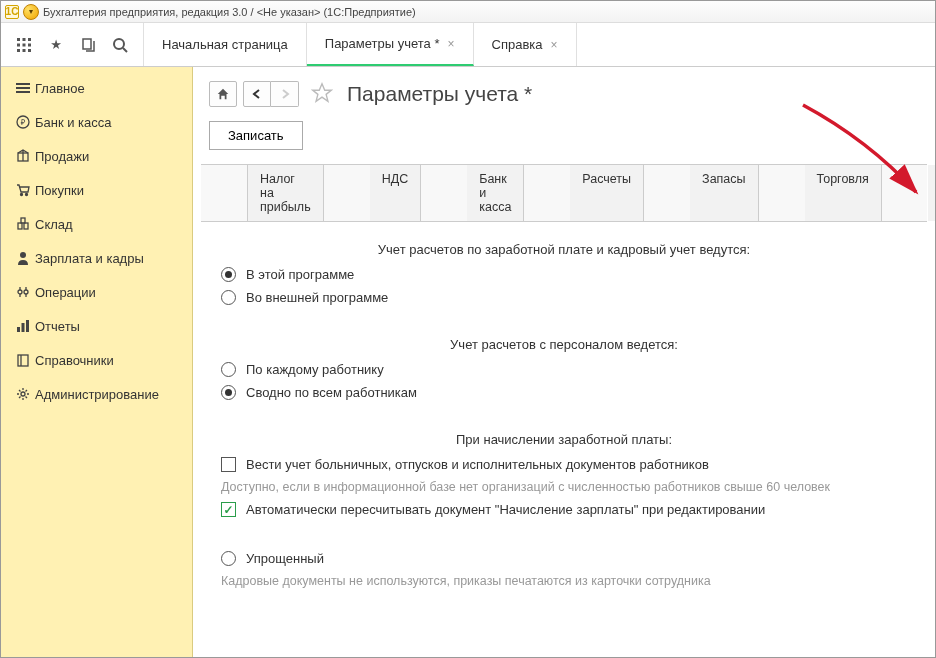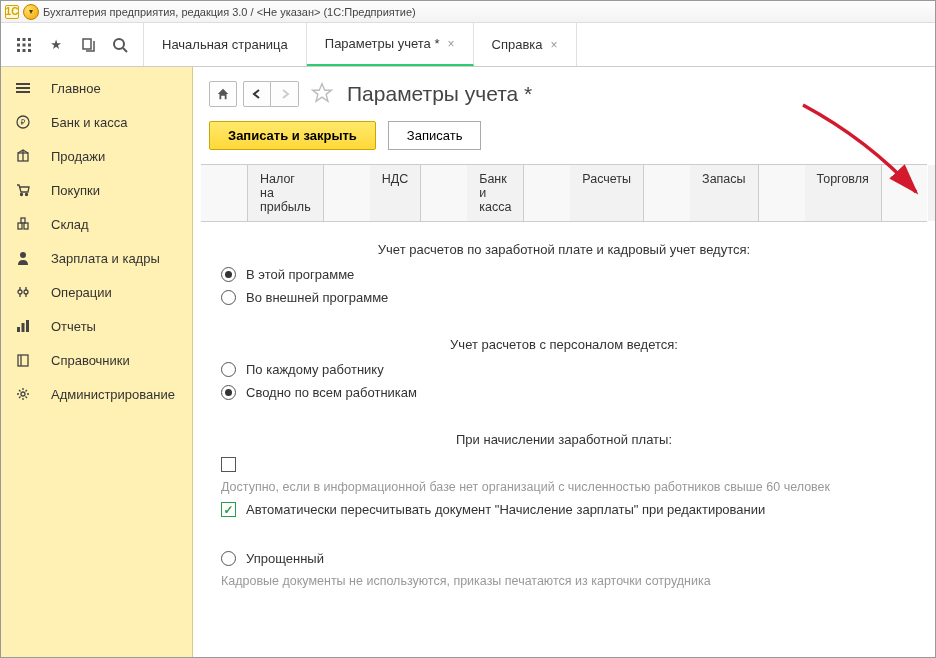--- a/index.html
+++ b/index.html
@@ -17,21 +17,21 @@
   .tabs-bar { display: flex; align-items: stretch; }
   .top-tab { display: flex; align-items: center; padding: 0 18px; border-right: 1px solid #e0e0e0; position: relative; cursor: pointer; gap: 8px; color: #333; }
   .top-tab.active { border-bottom: 2px solid #2ecc71; }
   .top-tab .close-x { font-size: 12px; color: #999; cursor: pointer; }
   
   
   .main { flex: 1; display: flex; overflow: hidden; }
   
   
   .sidebar { width: 192px; background: #fff1b3; border-right: 1px solid #dacb80; display: flex; flex-direction: column; padding-top: 4px; }
-  .side-item { display: flex; align-items: center; gap: 20px; padding: 9px 14px; cursor: pointer; color: #333; }
+  .side-item { display: flex; align-items: center; gap: 4px; padding: 9px 14px; cursor: pointer; color: #333; }
   .side-icon { width: 16px; height: 16px; display: flex; align-items: center; justify-content: center; color: #444; }
   
   
   .content { flex: 1; background: #fff; display: flex; flex-direction: column; overflow: hidden; }
   .content-header { display: flex; align-items: center; gap: 6px; padding: 14px 16px 10px; }
   .hbtn { width: 28px; height: 26px; border: 1px solid #bbb; background: #fdfdfd; display: flex; align-items: center; justify-content: center; cursor: pointer; border-radius: 2px; color: #555; }
   .hbtn-group { display: flex; }
   .hbtn-group .hbtn:first-child { border-radius: 2px 0 0 2px; }
   .hbtn-group .hbtn:last-child { border-left: none; border-radius: 0 2px 2px 0; }
   .star-btn { width: 24px; height: 24px; margin: 0 6px; color: #bbb; cursor: pointer; }
@@ -248,21 +248,20 @@
       </div>
       <span class="star-btn">
         <svg width="22" height="22" viewBox="0 0 24 24" fill="none" stroke="#bbb" stroke-width="1.5">
             <path d="M12 2 L15 9 L22 9 L16.5 13.5 L18.5 21 L12 16.5 L5.5 21 L7.5 13.5 L2 9 L9 9 Z"></path>
           </svg>
       </span>
       <div class="page-title">Параметры учета *</div>
     </div>
 
     <div class="action-row">
-      <button class="btn-yellow">Записать и закрыть</button>
       <button class="btn-white">Записать</button>
     </div>
 
     <div class="subtabs" id="subtabs">
         <div class="subtab">Налог на прибыль</div>
         <div class="subtab">НДС</div>
         <div class="subtab">Банк и касса</div>
         <div class="subtab">Расчеты</div>
         <div class="subtab">Запасы</div>
         <div class="subtab">Торговля</div>
@@ -289,20 +288,21 @@
       </div>
       <div class="radio-row">
         <span class="radio-ctrl selected"></span>
         <span>Сводно по всем работникам</span>
       </div>
       <div class="spacer"></div>
 
       <div class="section-label">При начислении заработной платы:</div>
       <div class="check-row">
         <span class="check-ctrl"></span>
+        <span>Вести учет больничных, отпусков и исполнительных документов работников</span>
       </div>
       <div class="hint">Доступно, если в информационной базе нет организаций с численностью работников свыше 60 человек</div>
       <div class="check-row">
         <span class="check-ctrl checked">✓</span>
         <span>Автоматически пересчитывать документ "Начисление зарплаты" при редактировании</span>
       </div>
       <div class="spacer"></div>
 
       <div class="radio-row">
         <span class="radio-ctrl"></span>

